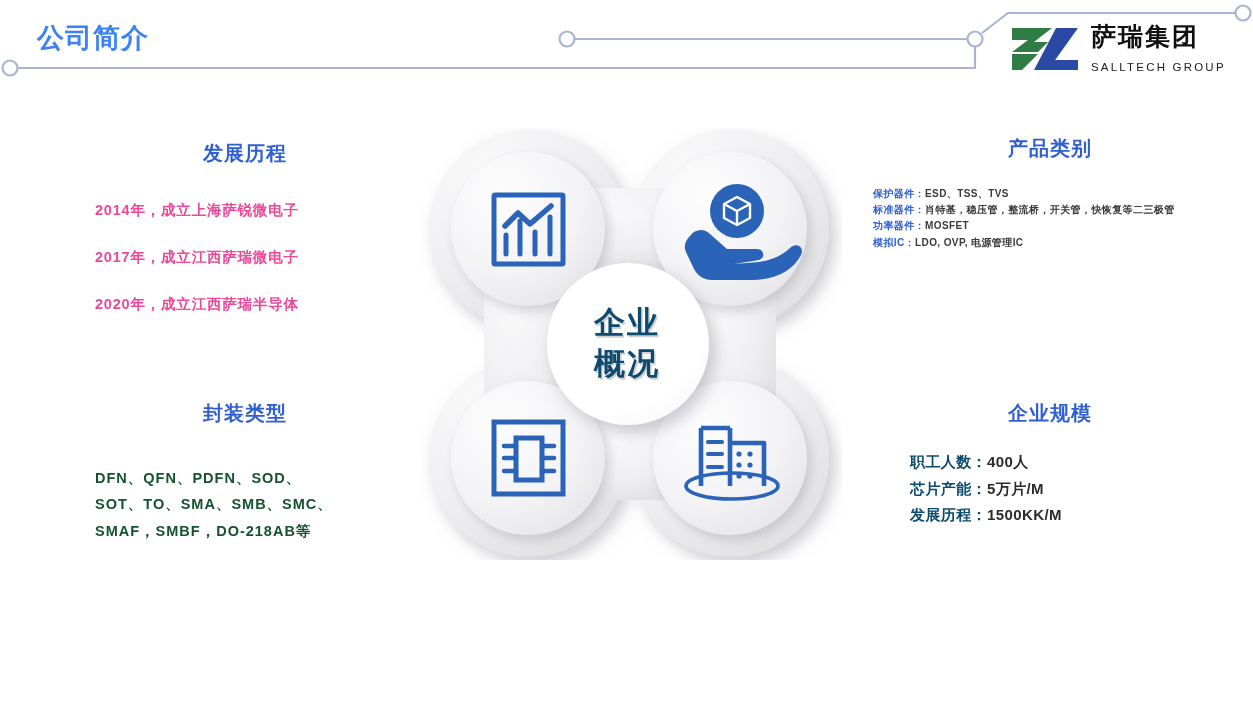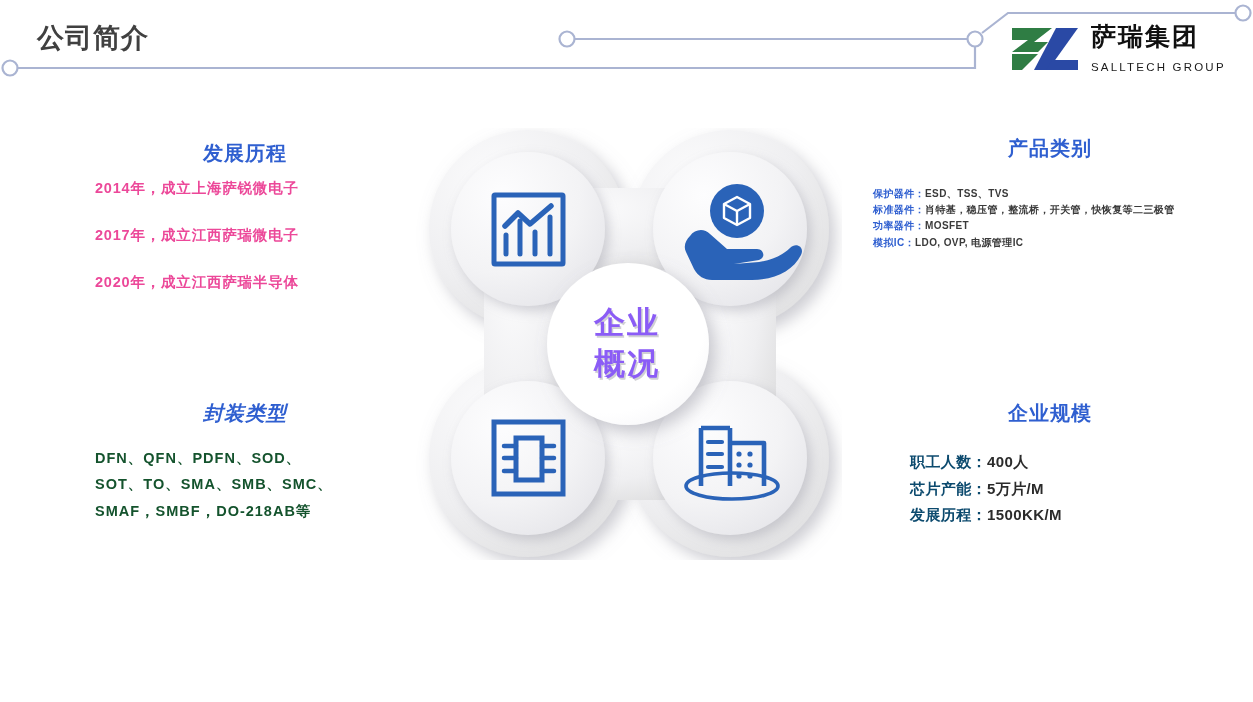--- a/index.html
+++ b/index.html
@@ -28,21 +28,21 @@
     left: 0; top: 0;
     width: 1253px;
     height: 95px;
   }
   #page-title {
     position: absolute;
     left: 37px;
     top: 20px;
     font-size: 27px;
     font-weight: bold;
-    color: #404040;
+    color: #3b82f6;
     letter-spacing: 1px;
     white-space: nowrap;
   }
 
   
   #logo {
     position: absolute;
     left: 1008px;
     top: 18px;
     width: 236px;
@@ -89,33 +89,33 @@
   }
   .body-text {
     font-size: 14.5px;
     font-weight: bold;
     color: #14532d;
     letter-spacing: 0.6px;
   }
 
   
   #col-left { position: absolute; left: 70px; top: 140px; width: 350px; }
-  #history-heading { margin-bottom: 12px; }
+  #history-heading { margin-bottom: 34px; }
   .history-item {
     font-size: 14.5px;
     font-weight: bold;
     color: #ec4899;
     letter-spacing: 0.8px;
     margin-bottom: 28px;
     padding-left: 25px;
     white-space: nowrap;
   }
 
   #col-left-2 { position: absolute; left: 70px; top: 400px; width: 350px; }
-  #package-heading { margin-bottom: 18px; font-style: italic; }
+  #package-heading { margin-bottom: 38px; }
   #package-body {
     padding-left: 25px;
     line-height: 1.82;
     width: 250px;
     letter-spacing: 1px;
   }
 
   
   #col-right { position: absolute; left: 855px; top: 135px; width: 390px; }
   #product-heading { margin-bottom: 24px; }
@@ -150,21 +150,21 @@
   }
   #center-graphic svg { display: block; }
   #center-label {
     position: absolute;
     left: 50%;
     top: 50%;
     transform: translate(-50%, -50%);
     text-align: center;
     font-size: 31px;
     font-weight: bold;
-    color: #8b5cf6;
+    color: #0c4a6e;
     line-height: 1.32;
     letter-spacing: 2px;
     text-shadow: 1.5px 1.5px 0 rgba(150,150,160,0.45);
     pointer-events: none;
   }
 </style>
 </head>
 <body>
 
 <div id="header">

